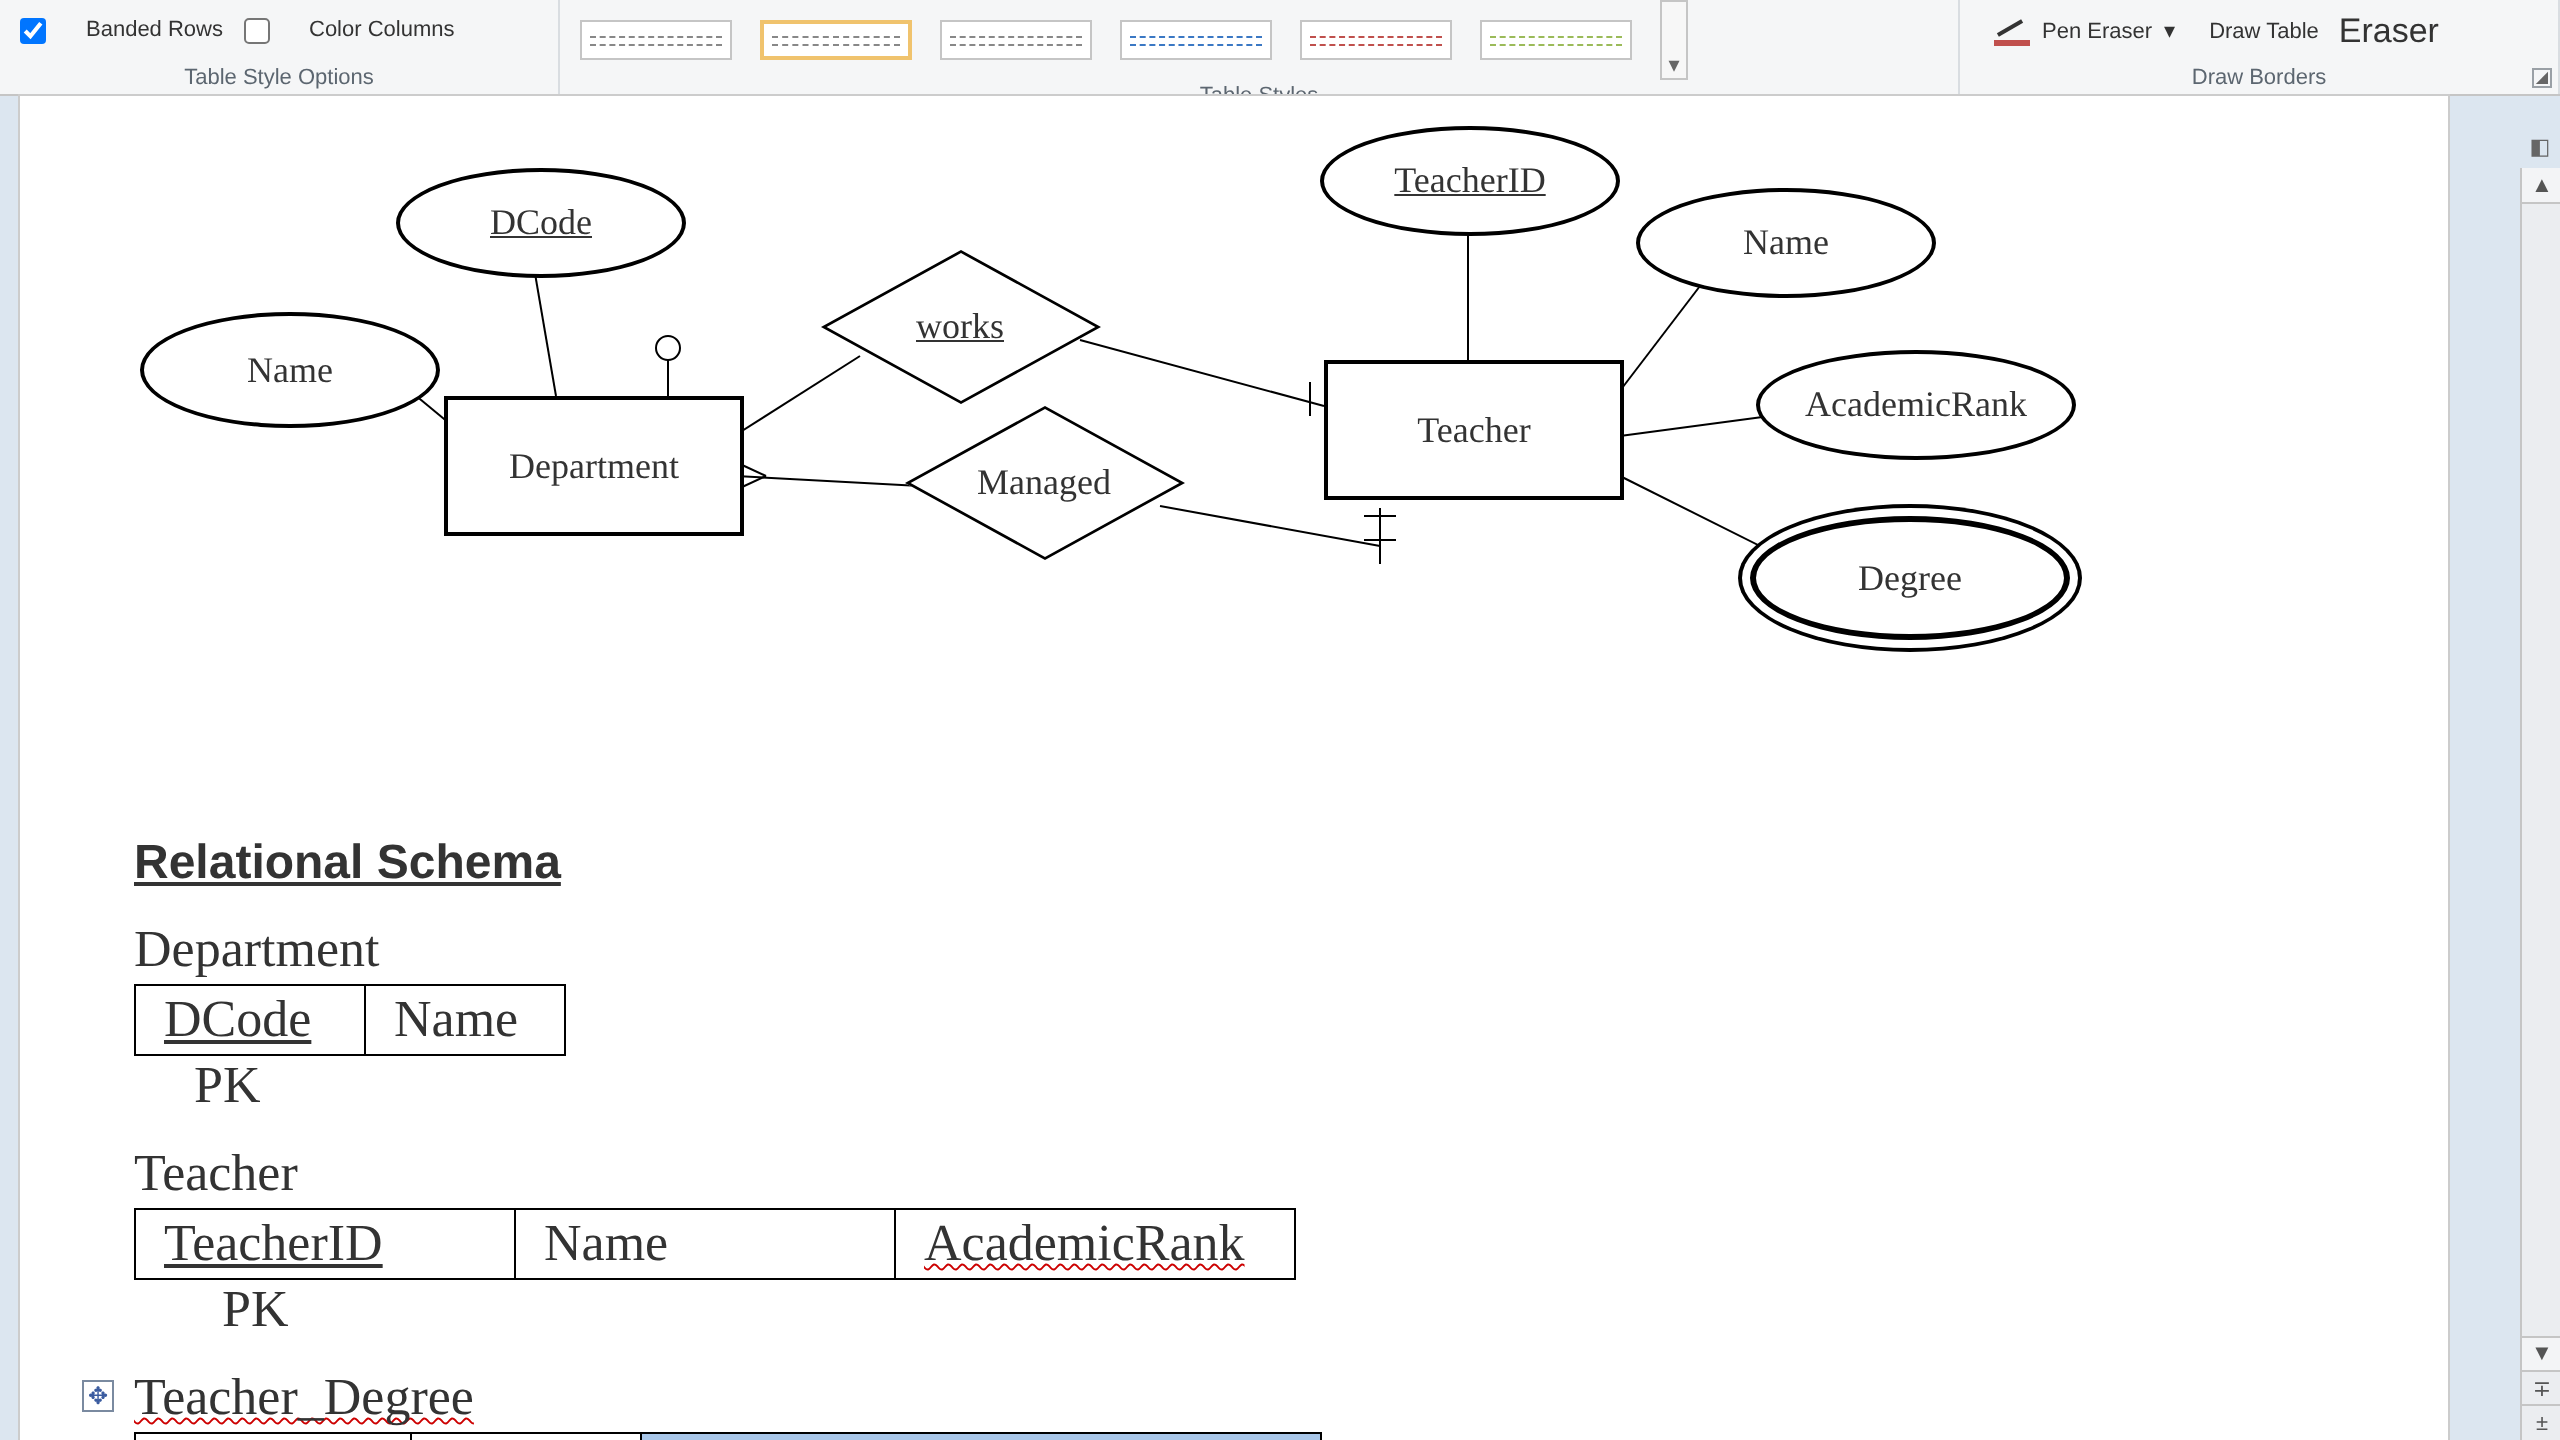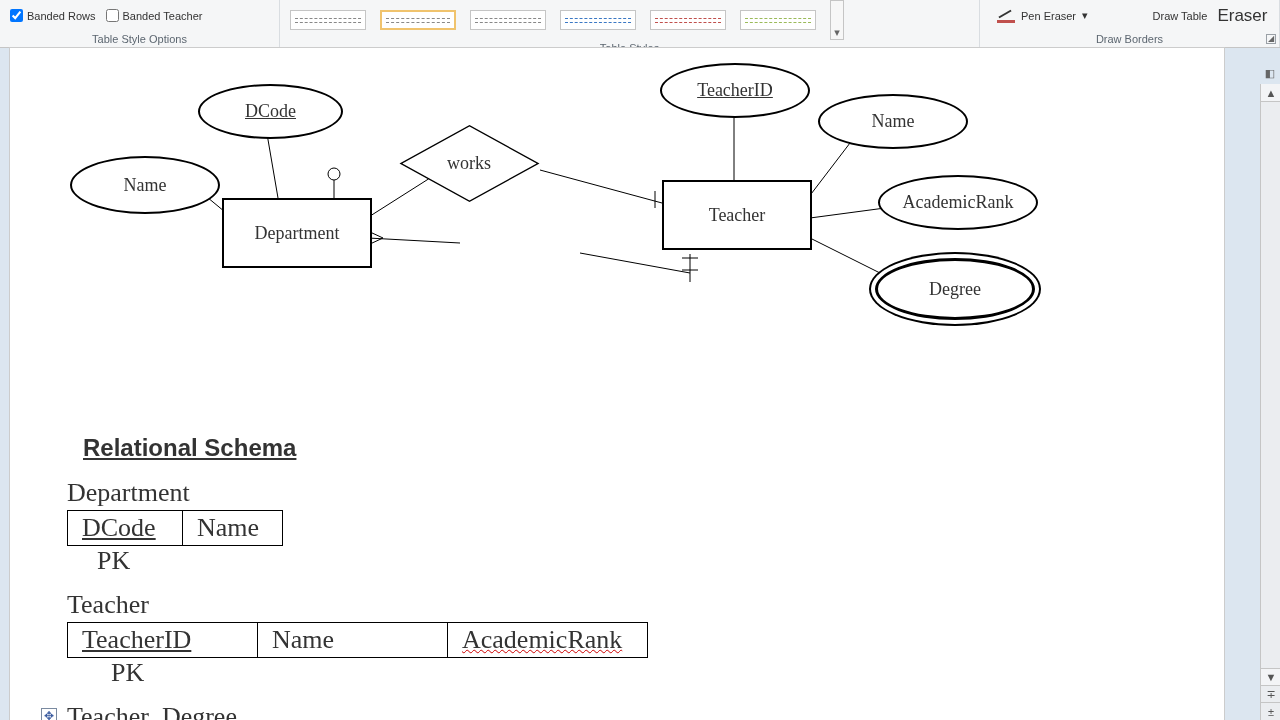--- a/index.html
+++ b/index.html
@@ -35,21 +35,21 @@
     display: flex;
     align-items: center;
     gap: 10px;
   }
   .ribbon-group-label {
     text-align: center;
     font-size: 11px;
     color: #5c6670;
     padding: 2px 0;
   }
-  .chk { display: flex; align-items: center; gap: 4px; }
+  .chk { display: flex; gap: 20px; }
   .chk input { margin: 0; }
   .style-swatch {
     width: 76px;
     height: 20px;
     border: 1px solid #c5c5c5;
     background: #fff;
     position: relative;
   }
   .style-swatch.sel { border: 2px solid #f0c36d; }
   .style-swatch .ln {
@@ -160,21 +160,21 @@
   }
   .rel span{position:relative;z-index:1;}
   .ul { text-decoration: underline; }
 
   svg#erdlines{position:absolute;left:0;top:0;width:100%;height:100%;pointer-events:none;stroke:#000;stroke-width:1;fill:none;}
 
   
   .schema { position:absolute; left:57px; top:370px; width:1100px; }
   .schema-h2 {
     font-family: Arial, sans-serif; font-weight: bold; font-size: 24px;
-    text-decoration: underline; margin: 16px;
+    text-decoration: underline; margin: 0;
   }
   .tbl-name{ font-family:"Times New Roman",serif; font-size:26px; margin-top:14px;}
   .rel-table{ border-collapse:collapse; margin-top:2px;}
   .rel-table td{
     border:1.5px solid #000; padding:2px 14px; font-family:"Times New Roman",serif; font-size:26px;
   }
   .pk{ font-family:"Times New Roman",serif; font-size:26px; padding-left:30px;}
   .tbl3 td.sel{ background:#a8c6e8;}
   .anchor-icon{
     position:absolute; left:-26px; top:6px; width:16px; height:16px;
@@ -187,21 +187,21 @@
 
 <div class="ribbon">
   <div class="ribbon-group" style="width:280px;">
     <div class="ribbon-group-body">
       <label class="chk">
         <input type="checkbox" checked="" style="">
         <span>Banded Rows</span>
       </label>
       <label class="chk">
         <input type="checkbox" style="">
-        <span>Banded Teacher</span>
+        <span>Color Columns</span>
       </label>
     </div>
     <div class="ribbon-group-label">Table Style Options</div>
   </div>
 
   <div class="ribbon-group" style="flex:1; position:relative;">
     <div class="ribbon-group-body" style="gap:14px;">
       <div class="style-swatch">
           <div class="ln"></div>
           <div class="ln ln2"></div>
@@ -231,21 +231,21 @@
     <div class="ribbon-group-label">Table Styles</div>
   </div>
 
   <div class="ribbon-group" style="width:300px; position:relative;">
     <div class="ribbon-group-body">
       <div class="pen-color">
         <div class="pen-icon"></div>
         <span>Pen Eraser</span>
         <span>▾</span>
       </div>
-      <div style="text-align:center;font-size:11px;line-height:12px;margin-left:48px;">
+      <div style="text-align:center;font-size:11px;line-height:12px;">
         <span>Draw Table</span>
       </div>
       <div style="text-align:center;font-size:17px;">
         <span>Eraser</span>
       </div>
     </div>
     <div class="ribbon-group-label">Draw Borders</div>
     <div class="dialog-launcher">◢</div>
   </div>
 </div>
@@ -292,22 +292,25 @@
       <div class="attr" style="left:60px; top:108px; width:150px; height:58px;">
           <span>Name</span>
         </div>
       <div class="attr" style="left:188px; top:36px; width:145px; height:55px;">
           <span class="ul">DCode</span>
         </div>
       <div class="ent" style="left:212px; top:150px; width:150px; height:70px;">
           <span>Department</span>
         </div>
 
-      <div class="rel" style="left:399px; top:70px;">
+      <div class="rel" style="left:410px; top:70px;text-decoration:underline;">
           <span>works</span>
+        </div>
+      <div class="rel" style="left:452px; top:148px;">
+          <span>Managed</span>
         </div>
 
       <div class="attr" style="left:650px; top:15px; width:150px; height:55px;">
           <span class="ul">TeacherID</span>
         </div>
       <div class="ent" style="left:652px; top:132px; width:150px; height:70px;">
           <span>Teacher</span>
         </div>
       <div class="attr" style="left:808px; top:46px; width:150px; height:55px;">
           <span>Name</span>

